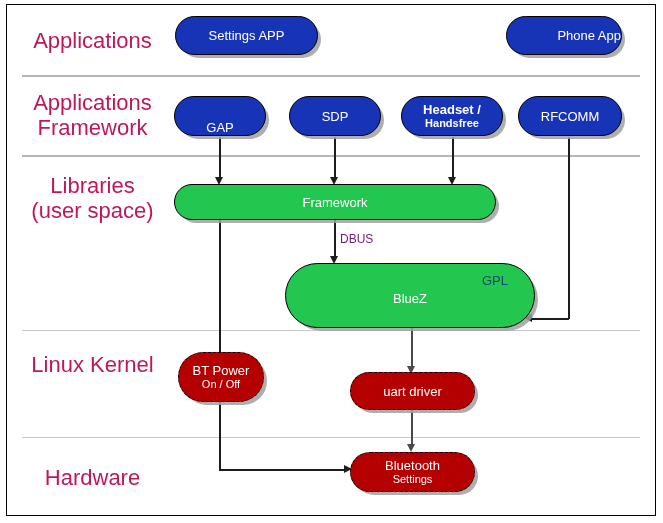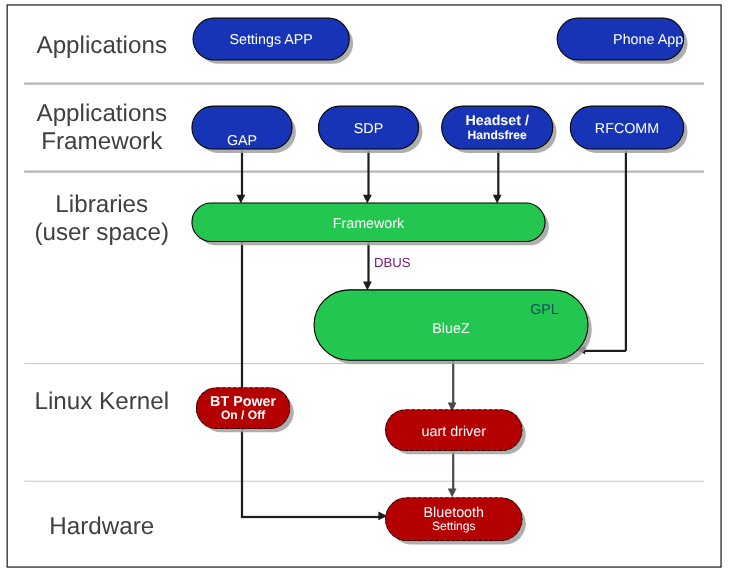--- a/index.html
+++ b/index.html
@@ -23,21 +23,21 @@
   
   .divider{
     position:absolute;
     height:2px;
     background:#b6b6b6;
   }
 
   
   .layer-label{
     position:absolute;
-    color:#404040;
+    color:#be185d;
     font-size:22px;
     line-height:25px;
     text-align:center;
     white-space:pre-line;
     letter-spacing:0px;
   }
 
   
   .node{
     position:absolute;
@@ -189,21 +189,21 @@
 
   <div class="node green" style="left:174px;top:184px;width:322px;height:36px;">
     <span class="l1">Framework</span>
   </div>
 
   <div class="node green" style="left:285px;top:263px;width:250px;height:65px;">
     <span class="gpl-tag">GPL</span>
     <span class="l1" style="margin-top:6px;text-align:center;">BlueZ</span>
   </div>
 
-  <div class="node red" style="left:178px;top:352px;width:86px;height:38px;font-weight:bold;">
+  <div class="node red" style="left:178px;top:352px;width:86px;height:50px;">
     <span class="l1">BT Power</span>
     <span class="l2">On / Off</span>
   </div>
 
   <div class="node red" style="left:350px;top:372px;width:125px;height:38px;">
     <span class="l1">uart driver</span>
   </div>
 
   <div class="node red" style="left:350px;top:452px;width:125px;height:40px;">
     <span class="l1">Bluetooth</span>

